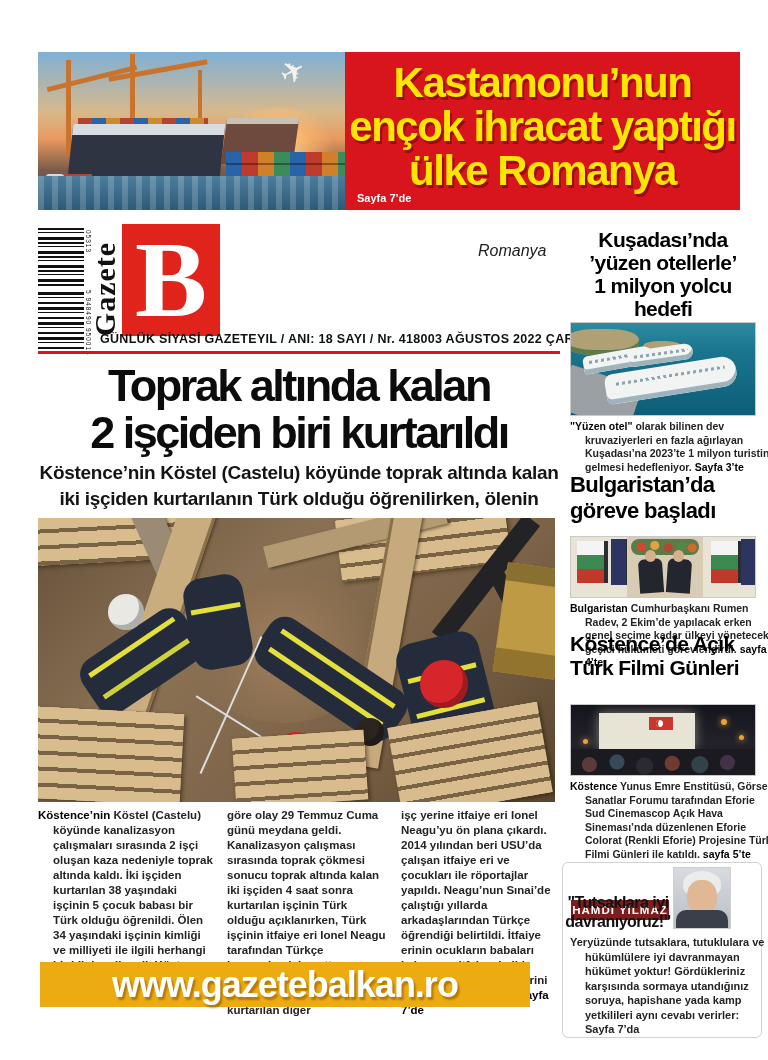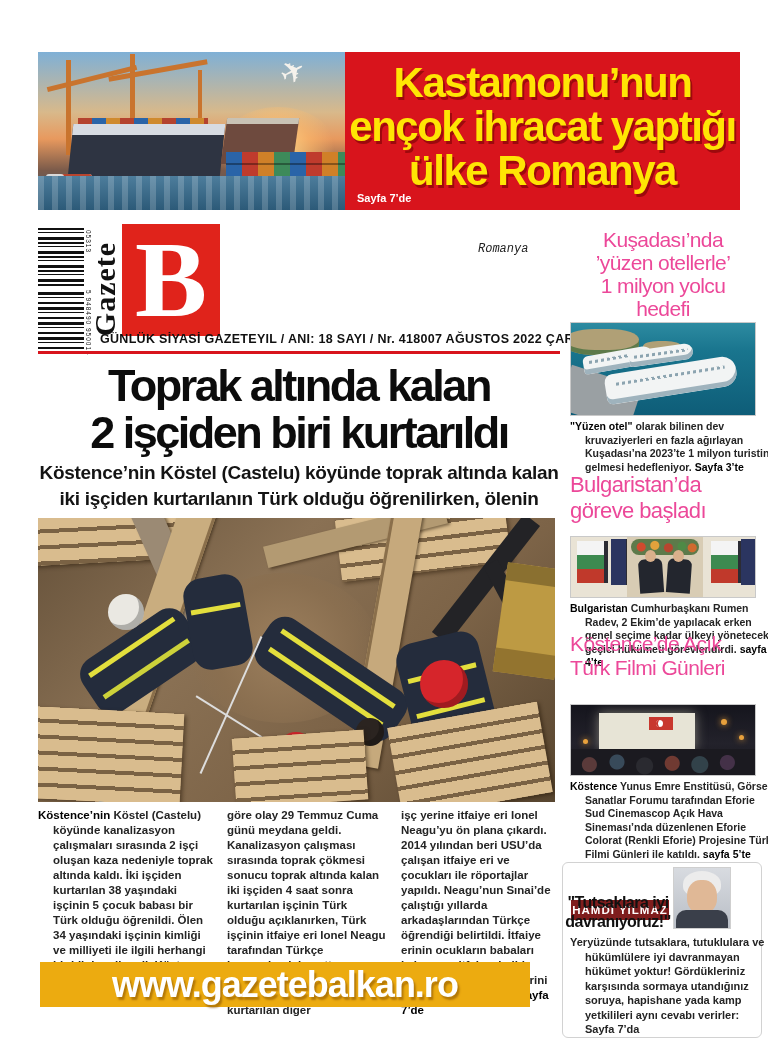--- a/index.html
+++ b/index.html
@@ -40,22 +40,22 @@
   .barcode2{position:absolute;left:0;top:68px;width:46px;height:60px;
      background:repeating-linear-gradient(180deg,#111 0 3px,#fff 3px 5px,#111 5px 6px,#fff 6px 10px,#111 10px 12px,#fff 12px 15px);}
   .bc-num{position:absolute;left:44px;width:10px;font-size:6.5px;letter-spacing:1px;writing-mode:vertical-rl;color:#111;}
   .gazete-vert{position:absolute;left:50px;top:2px;width:34px;height:126px;}
   .gazete-vert span{position:absolute;left:-46px;top:46px;display:block;width:126px;text-align:center;
      transform:rotate(-90deg);font-family:"Liberation Serif","DejaVu Serif",serif;font-weight:700;font-size:30px;letter-spacing:1px;}
   .b-box{position:absolute;left:84px;top:0;width:98px;height:112px;background:#e0231b;display:flex;align-items:center;justify-content:center;}
   .b-box span{color:#fff;font-family:"Liberation Serif","DejaVu Serif",serif;font-weight:700;font-size:108px;line-height:100px;}
   .alkan{position:absolute;left:182px;top:-14px;font-family:"Liberation Serif","DejaVu Serif",serif;
      font-weight:700;font-size:108px;letter-spacing:-5px;color:#0d0d0d;}
-  .romanya{position:absolute;left:440px;top:18px;font-family:Liberation Mono, monospace;
-     font-style:italic;font-size:12px;color:#222;}
+  .romanya{position:absolute;left:440px;top:18px;font-family:Liberation Sans, sans-serif;
+     font-style:italic;font-size:16px;color:#222;}
   .mh-info{position:absolute;left:62px;right:0;bottom:14px;display:flex;justify-content:space-between;
      font-size:12.5px;font-weight:700;letter-spacing:.3px;color:#111;white-space:nowrap;}
   .mh-rule{position:absolute;left:0;right:0;bottom:6px;height:3px;background:#d8141c;}
 
   
   .lead-head{left:38px;top:362px;width:522px;text-align:center;font-weight:900;color:#0c0c0c;
      font-size:45px;line-height:47px;letter-spacing:-2.5px;white-space:nowrap;}
   .lead-sub{left:38px;top:460px;width:522px;text-align:center;font-weight:800;font-size:19px;line-height:26px;letter-spacing:-0.3px;color:#141414;}
 
   
@@ -80,21 +80,21 @@
   .bcol{flex:1;font-size:11.5px;line-height:15px;font-weight:700;color:#242424;}
   .hang{padding-left:15px;text-indent:-15px;}
   .bcol b,.cap b{font-weight:700;color:#000;}
   .bcol .lead-in{color:#000;}
 
   
   .www{left:40px;top:962px;width:490px;height:45px;background:#ecab10;display:flex;align-items:center;justify-content:center;}
   .www span{color:#fff;font-weight:800;font-size:36px;letter-spacing:-1px;text-shadow:2px 3px 2px rgba(140,85,0,.6);}
 
   
-  .sb-head{left:570px;width:186px;font-weight:400;color:#ec4899;letter-spacing:-0.6px;}
+  .sb-head{left:570px;width:186px;font-weight:700;color:#000000;letter-spacing:-0.6px;}
   .sb-photo{left:570px;width:186px;overflow:hidden;border:1px solid #c9c9c9;box-sizing:border-box;}
   .cap{left:570px;width:188px;font-size:10.5px;line-height:13.5px;font-weight:700;color:#242424;}
 
   
   .cruise{background:linear-gradient(180deg,#2d8ba1 0%,#19758e 30%,#0e5d78 100%);}
   .island{position:absolute;background:#b0a076;border-radius:40%;}
   .pier{position:absolute;left:-8px;top:52px;width:74px;height:46px;background:#9aa0a3;transform:rotate(18deg);}
   .shipw{position:absolute;background:#f2f4f4;border-radius:8px 14px 14px 6px;box-shadow:inset 0 -5px 0 #9fb3bd;}
   .shipw:after{content:"";position:absolute;left:8%;top:30%;width:84%;height:3px;
      background:repeating-linear-gradient(90deg,#8ca4b0 0 3px,transparent 3px 6px);}
@@ -176,21 +176,21 @@
     <div class="gazete-vert">
         <span>Gazete</span>
       </div>
     <div class="b-box">
         <span>B</span>
       </div>
     <div class="romanya">Romanya</div>
     <div class="mh-info">
       <span>GÜNLÜK SİYASİ GAZETE</span>
       <span>YIL / ANI: 18 SAYI / Nr. 4180</span>
-      <span><span>07 AĞUSTOS 2022</span>&nbsp;<b>ÇARŞAMBA</b></span>
+      <span><span>03 AĞUSTOS 2022</span>&nbsp;<b>ÇARŞAMBA</b></span>
     </div>
     <div class="mh-rule"></div>
   </div>
 
   <div class="abs lead-head">
     <div>Toprak altında kalan</div>
     <div>2 işçiden biri kurtarıldı</div>
   </div>
   <div class="abs lead-sub">Köstence’nin Köstel (Castelu) köyünde toprak altında kalan iki işçiden kurtarılanın Türk olduğu öğrenilirken, ölenin milliyeti ile ilgili bilgi edinilemedi</div>
 

